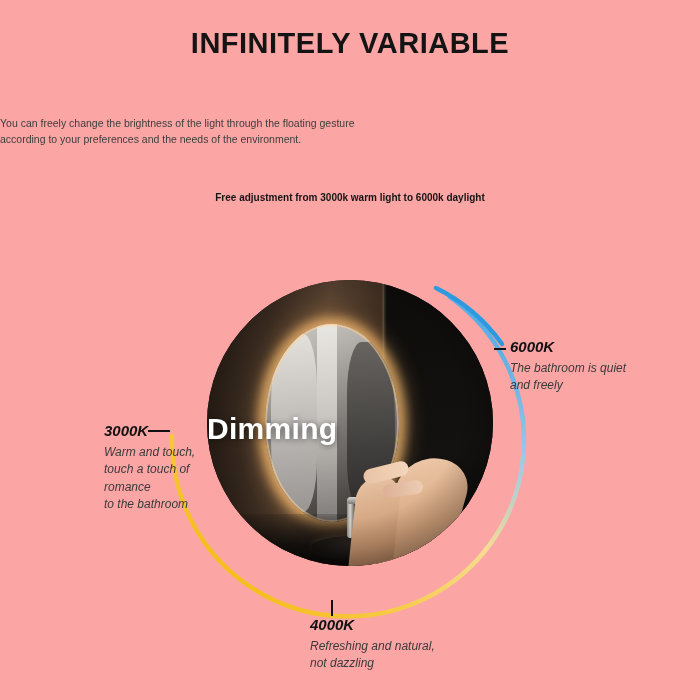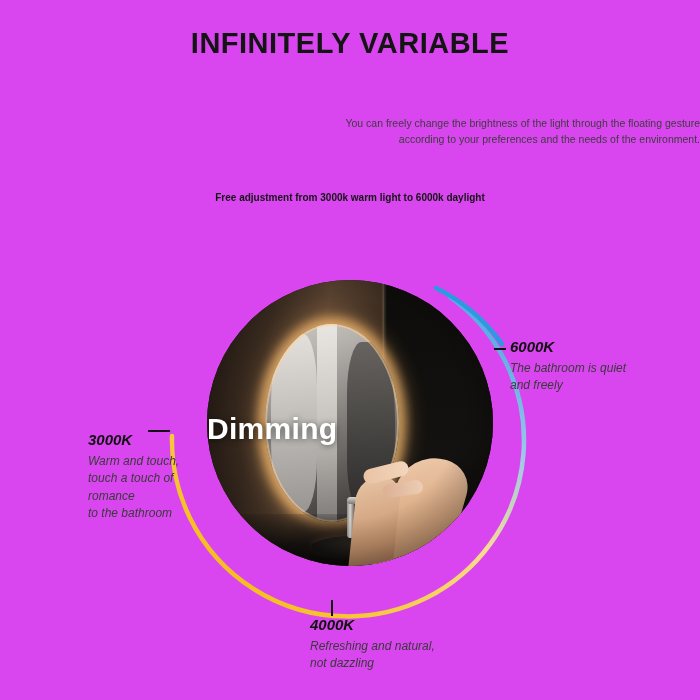--- a/index.html
+++ b/index.html
@@ -7,42 +7,42 @@
     width: 700px;
     height: 700px;
     background: #ffffff;
     font-family: "Liberation Sans", sans-serif;
     overflow: hidden;
   }
   .page {
     position: relative;
     width: 700px;
     height: 700px;
-    background: #d946ef;
+    background: #fca5a5;
   }
 
   
   .headline {
     position: absolute;
     top: 24px;
     left: 0;
     width: 700px;
     text-align: center;
     font-size: 29px;
     font-weight: bold;
     letter-spacing: 0.5px;
     line-height: 1.32;
     color: #141414;
   }
   .subtext {
     position: absolute;
     top: 116px;
     left: 0;
     width: 700px;
-    text-align: right;
+    text-align: left;
     font-size: 10.5px;
     line-height: 1.5;
     color: #3d3d3d;
   }
   .tagline {
     position: absolute;
     top: 192px;
     left: 0;
     width: 700px;
     text-align: center;
@@ -226,21 +226,21 @@
   }
   .co-6000 { left: 494px; top: 338px; }
   .co-6000 .k-title { padding-left: 16px; }
   .co-6000 .k-desc { padding-left: 16px; }
   .dash-6000 {
     position: absolute;
     left: 0; top: 10px;
     width: 12px; height: 2px;
     background: #111;
   }
-  .co-3000 { left: 88px; top: 422px; width: 120px; margin-top: 9px; }
+  .co-3000 { left: 104px; top: 422px; width: 120px; }
   .co-4000 { left: 310px; top: 616px; }
 
   .tick-3000 {
     position: absolute;
     left: 148px; top: 430px;
     width: 22px; height: 2px;
     background: #111;
   }
   .tick-4000 {
     position: absolute;

